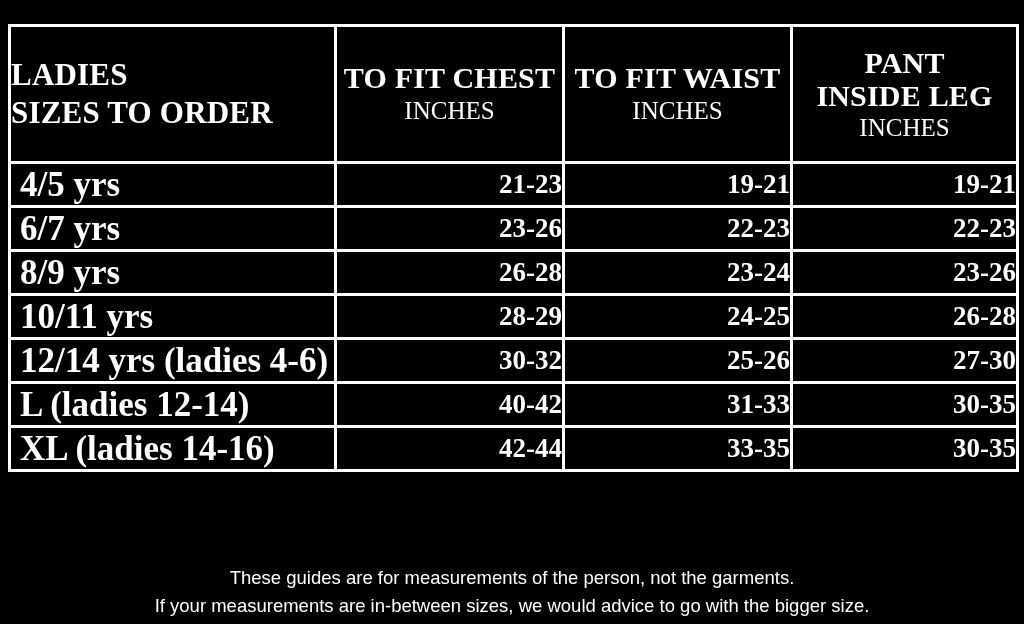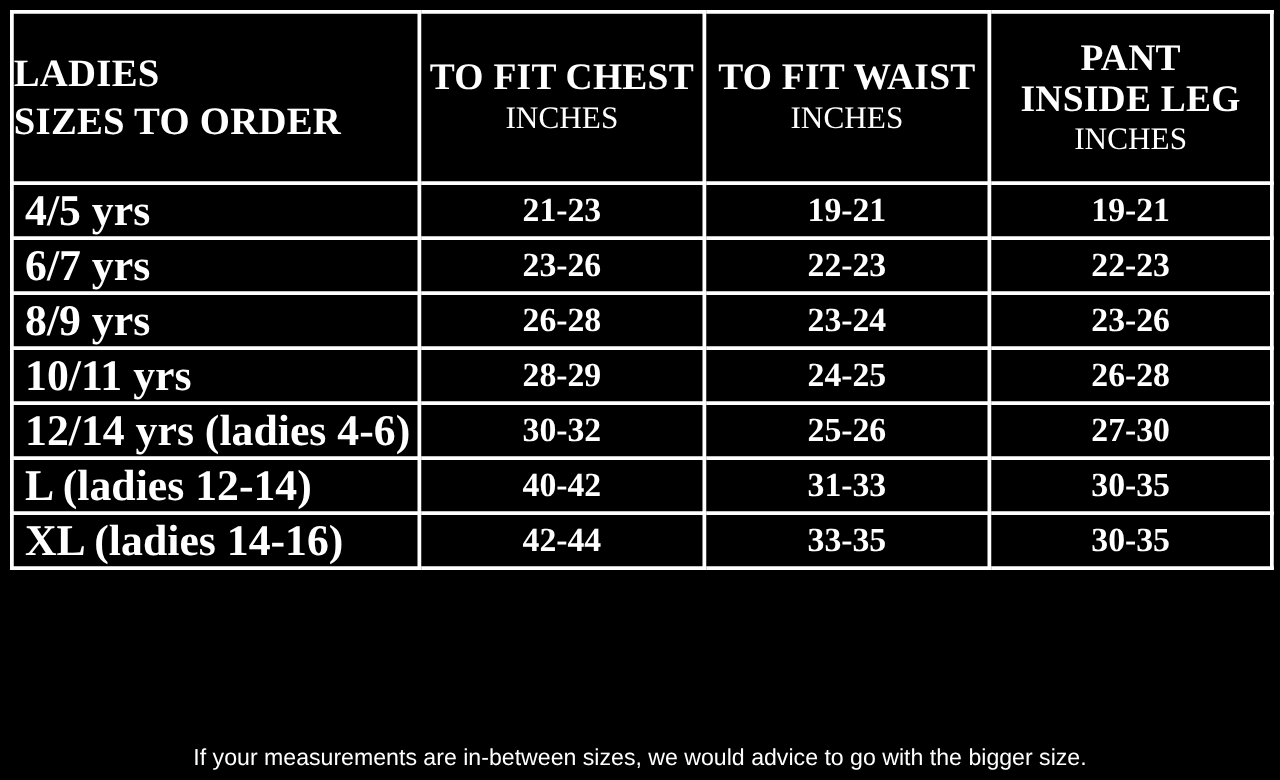--- a/index.html
+++ b/index.html
@@ -16,21 +16,21 @@
   .page {
     position: relative;
     width: 1024px;
     height: 624px;
     background: #000000;
     box-sizing: border-box;
   }
   .table-wrap {
     position: absolute;
     left: 8px;
-    top: 8px;
+    top: 24px;
     width: 1008px;
   }
   table.size-chart {
     border-collapse: collapse;
     width: 1008px;
     table-layout: fixed;
     background: #000000;
   }
   table.size-chart td,
   table.size-chart th {
@@ -73,21 +73,21 @@
     line-height: 1.22;
   }
   .head-pant .head-label {
     line-height: 1.1;
   }
 
   tbody td {
     height: 41px;
     font-size: 27px;
     font-weight: bold;
-    text-align: center;
+    text-align: right;
     vertical-align: middle;
   }
   tbody td.size-name {
     text-align: left;
     padding-left: 9px;
     font-size: 35px;
   }
   .notes {
     position: absolute;
     left: 0;
@@ -178,16 +178,17 @@
           <td class="size-name">XL (ladies 14-16)</td>
           <td>42-44</td>
           <td>33-35</td>
           <td>30-35</td>
         </tr>
       </tbody>
     </table>
   </div>
 
   <div class="notes">
+    <div>These guides are for measurements of the person, not the garments.</div>
     <div>If your measurements are in-between sizes, we would advice to go with the bigger size.</div>
   </div>
 
 </div>
 
 </body></html>

